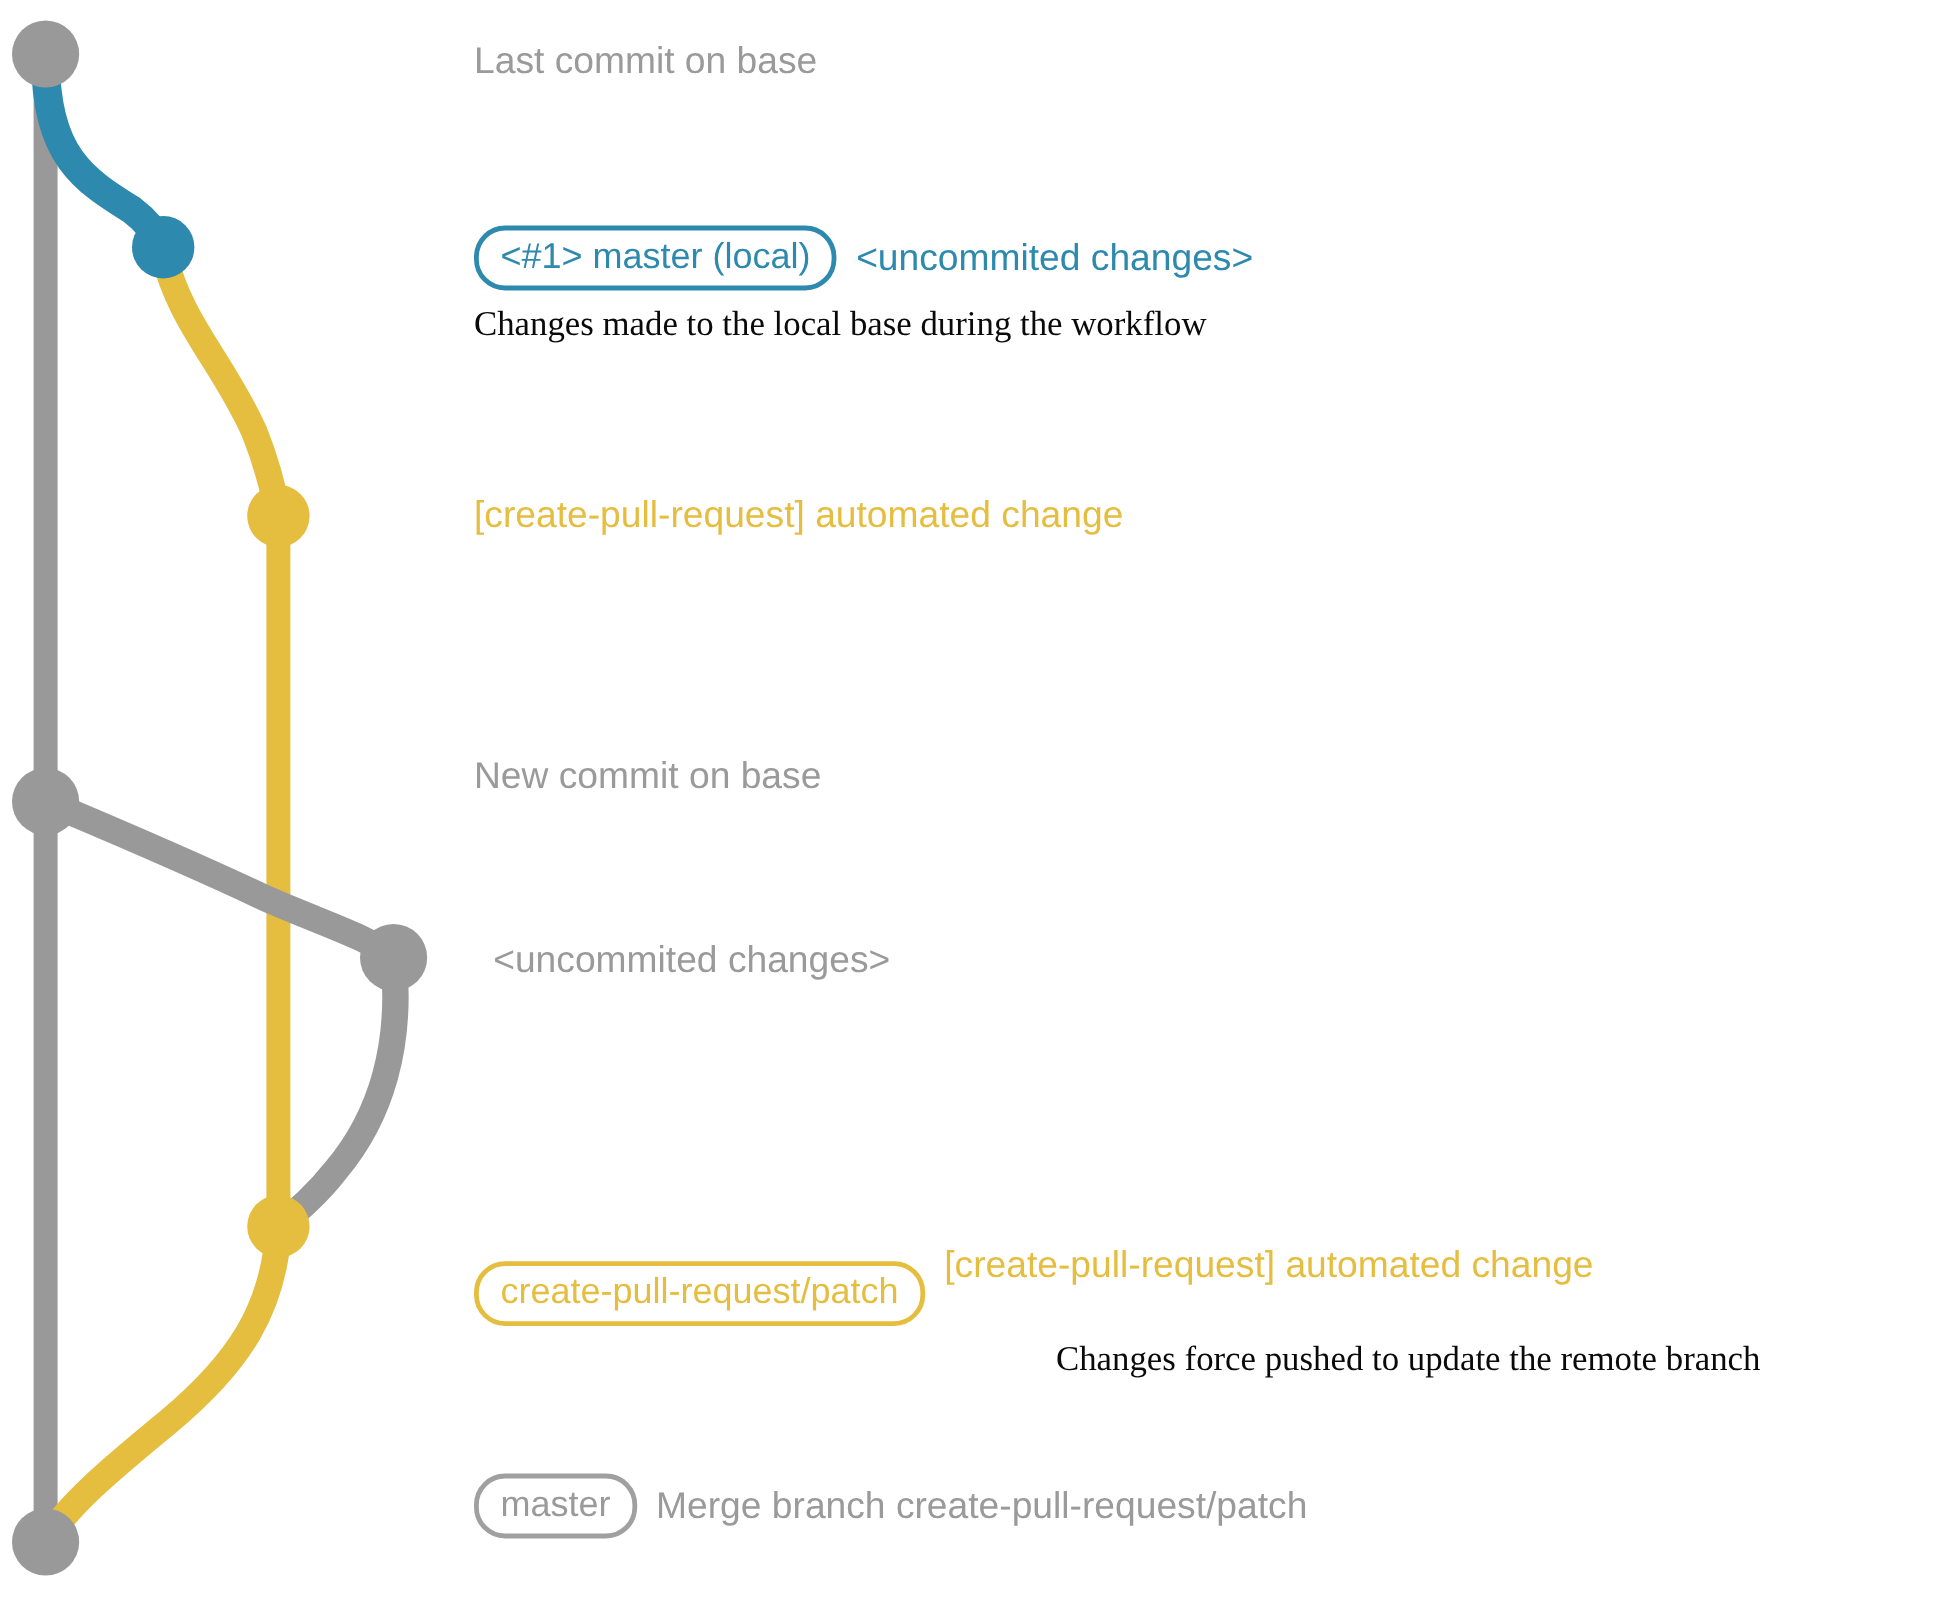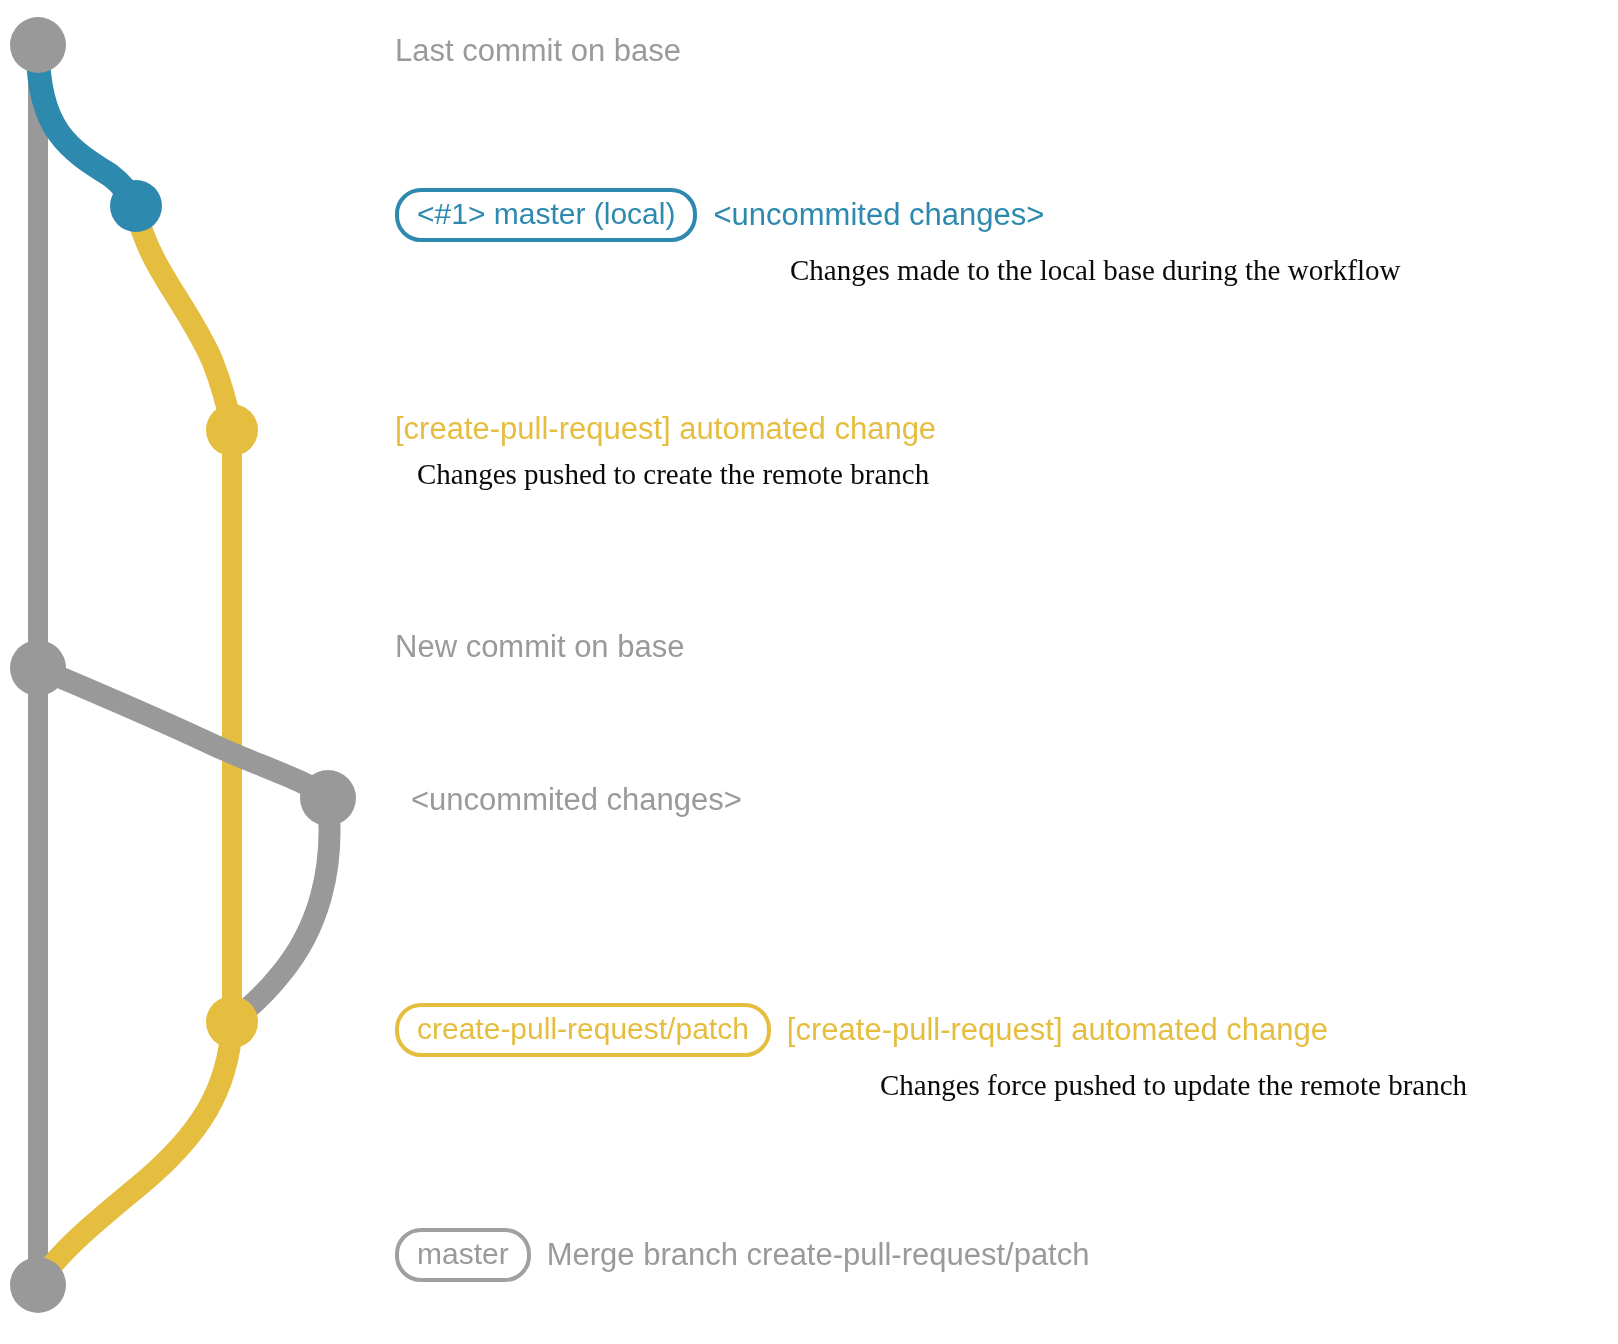--- a/index.html
+++ b/index.html
@@ -41,20 +41,21 @@
     color: #8c8c8c;
     background: #ffffff;
   }
   .badge.blue {
     border-color: #2d89ae;
     color: #2d89ae;
   }
   .badge.yellow {
     border-color: #e5bd3f;
     color: #e5bd3f;
+    margin-top: 48px;
   }
   .badge.gray {
     border-color: #a0a0a0;
     color: #9a9a9a;
   }
   .headline {
     font-size: 31px;
     line-height: 1.1;
     white-space: nowrap;
   }
@@ -62,21 +63,21 @@
   .headline.yellow { color: #e5bd3f; }
   .headline.gray   { color: #9a9a9a; }
   .headline.spaced { margin-left: 16px; }
   .desc {
     font-family: "Liberation Serif", serif;
     font-size: 29px;
     color: #0a0a0a;
     white-space: nowrap;
     margin-top: 12px;
   }
-  .desc.indent-1 { margin-left: 395px; }
+  .desc.indent-1 { }
   .desc.indent-2 { margin-left: 22px; }
   .desc.indent-3 { margin-left: 395px; }
   .desc.indent-4 { margin-left: 485px; }
 </style>
 </head>
 <body>
 
 <div id="page">
 
   <svg id="graph" viewBox="0 0 380 1344">
@@ -114,21 +115,20 @@
       <span class="badge blue">&lt;#1&gt; master (local)</span>
       <span class="headline blue spaced">&lt;uncommited changes&gt;</span>
     </div>
     <div class="desc indent-1">Changes made to the local base during the workflow</div>
   </div>
 
   <div class="row" style="top: 412px;">
     <div class="row-head">
       <span class="headline yellow">[create-pull-request] automated change</span>
     </div>
-    <div class="desc indent-2">Changes pushed to create the remote branch</div>
   </div>
 
   <div class="row" style="top: 630px;">
     <div class="row-head">
       <span class="headline gray">New commit on base</span>
     </div>
   </div>
 
   <div class="row" style="top: 783px;">
     <div class="row-head">

